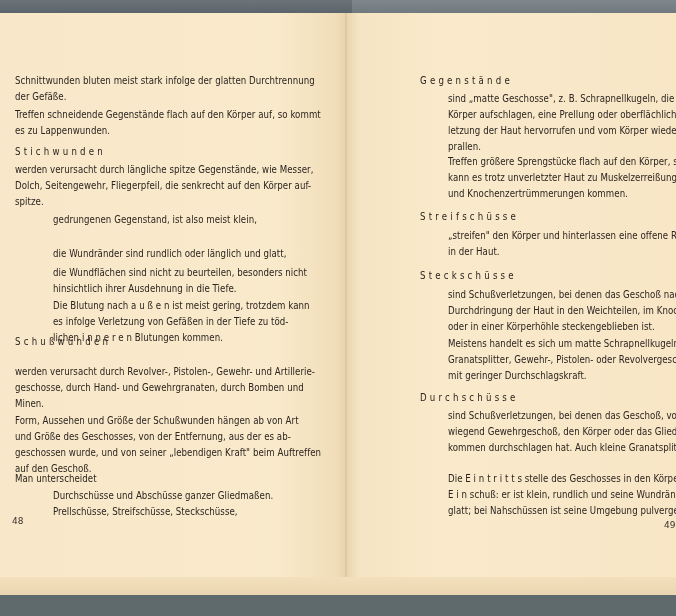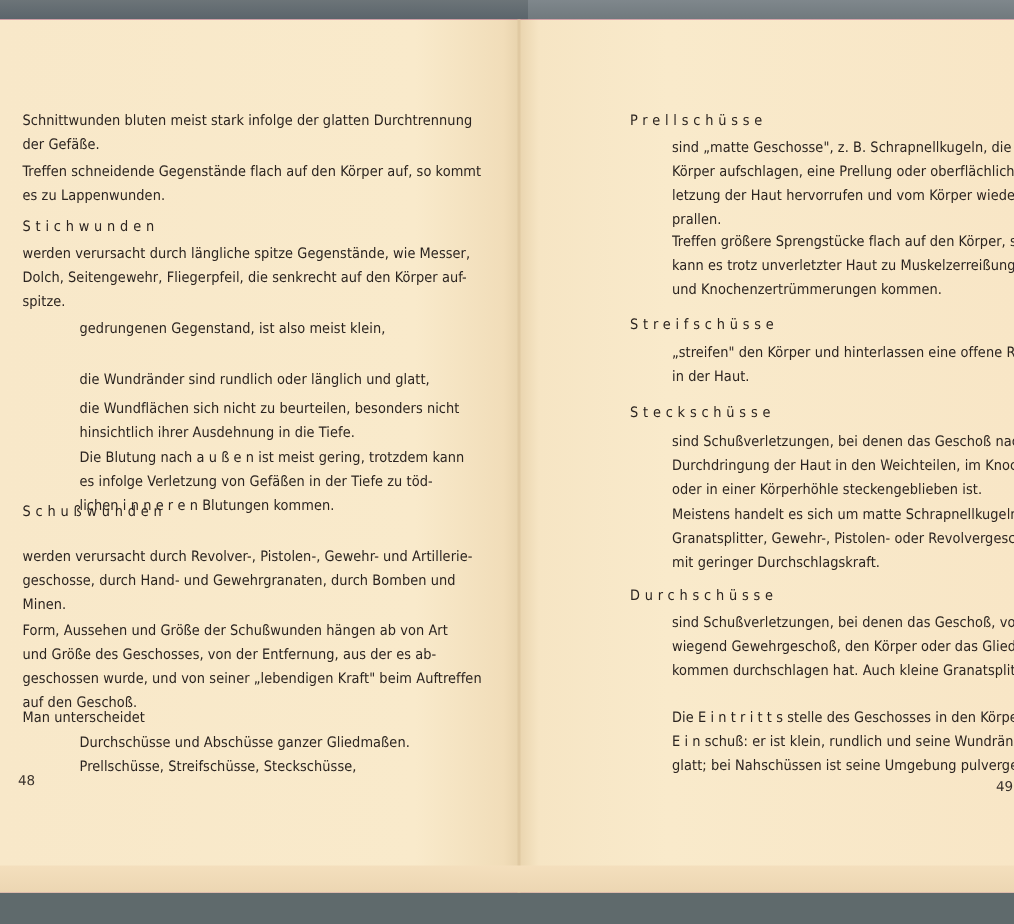--- a/index.html
+++ b/index.html
@@ -11,21 +11,21 @@
   .topstrip {
     position:absolute; left:0; top:0; width:676px; height:14px;
     background:linear-gradient(#6c7478,#59636a);
   }
   .topstrip-r {
     position:absolute; left:352px; top:0; width:324px; height:14px;
     background:linear-gradient(#7f878c,#6f787c);
   }
   .book {
     position:absolute; left:0; top:13px; width:676px; height:582px;
-    background:#ec4899;
+    background:#ffffff;
   }
   .page-left {
     position:absolute; left:0; top:0; width:346px; height:582px;
     background:linear-gradient(90deg,#f8e8c9 0%,#f9eacb 80%,#f1ddb9 97%,#e8d3ad 100%);
   }
   .page-right {
     position:absolute; left:346px; top:0; width:330px; height:582px;
     background:linear-gradient(90deg,#e9d4ae 0%,#f6e5c4 4%,#f9eacb 30%,#f8e6c6 100%);
   }
   .spine {
@@ -79,21 +79,21 @@
     <span class="line">Dolch, Seitengewehr, Fliegerpfeil, die senkrecht auf den Körper auf-</span>
     <span class="line">spitze.</span>
   </p>
   <p class="text left-indent" style="top:199px">
     <span class="line">gedrungenen Gegenstand, ist also meist klein,</span>
   </p>
   <p class="text left-indent" style="top:233px">
     <span class="line">die Wundränder sind rundlich oder länglich und glatt,</span>
   </p>
   <p class="text left-indent" style="top:252px">
-    <span class="line">die Wundflächen sich nicht zu beurteilen, besonders nicht</span>
+    <span class="line">die Wundflächen sind nicht zu beurteilen, besonders nicht</span>
     <span class="line">hinsichtlich ihrer Ausdehnung in die Tiefe.</span>
   </p>
   <p class="text left-indent" style="top:285px">
     <span class="line">Die Blutung nach a u ß e n ist meist gering, trotzdem kann</span>
     <span class="line">es infolge Verletzung von Gefäßen in der Tiefe zu töd-</span>
     <span class="line">lichen i n n e r e n Blutungen kommen.</span>
   </p>
   <p class="text left-col spaced" style="top:321px">Schußwunden</p>
   <p class="text left-col" style="top:351px">
     <span class="line">werden verursacht durch Revolver-, Pistolen-, Gewehr- und Artillerie-</span>
@@ -108,21 +108,21 @@
   </p>
   <p class="text left-col" style="top:458px">
     <span class="line">Man unterscheidet</span>
   </p>
   <p class="text left-indent" style="top:475px">
     <span class="line">Durchschüsse und Abschüsse ganzer Gliedmaßen.</span>
     <span class="line">Prellschüsse, Streifschüsse, Steckschüsse,</span>
   </p>
   <span class="pg" style="left:12px; top:503px">48</span>
 
-  <p class="text right-col spaced" style="top:60px">Prellschüsse</p>
+  <p class="text right-col spaced" style="top:60px">Gegenstände</p>
   <p class="text right-indent" style="top:78px">
     <span class="line">sind „matte Geschosse", z. B. Schrapnellkugeln, die auf den</span>
     <span class="line">Körper aufschlagen, eine Prellung oder oberflächliche Ver-</span>
     <span class="line">letzung der Haut hervorrufen und vom Körper wieder ab-</span>
     <span class="line">prallen.</span>
   </p>
   <p class="text right-indent" style="top:141px">
     <span class="line">Treffen größere Sprengstücke flach auf den Körper, so</span>
     <span class="line">kann es trotz unverletzter Haut zu Muskelzerreißungen</span>
     <span class="line">und Knochenzertrümmerungen kommen.</span>

